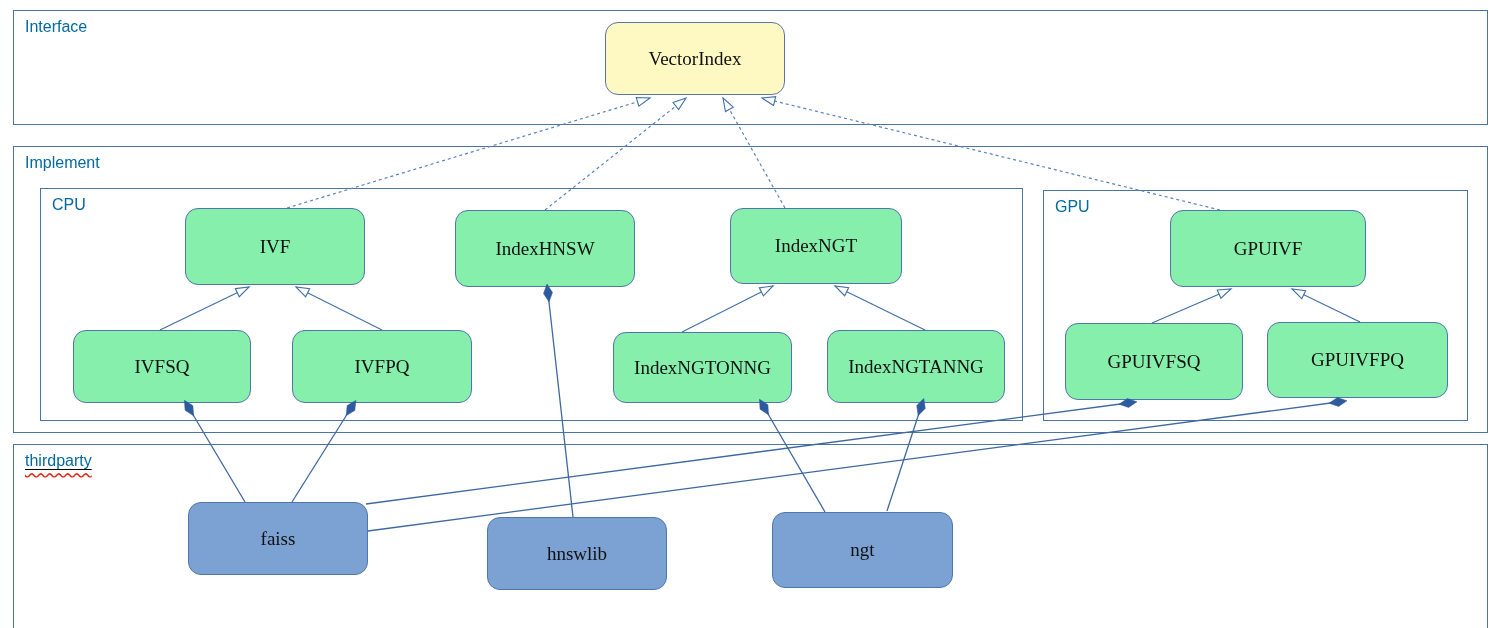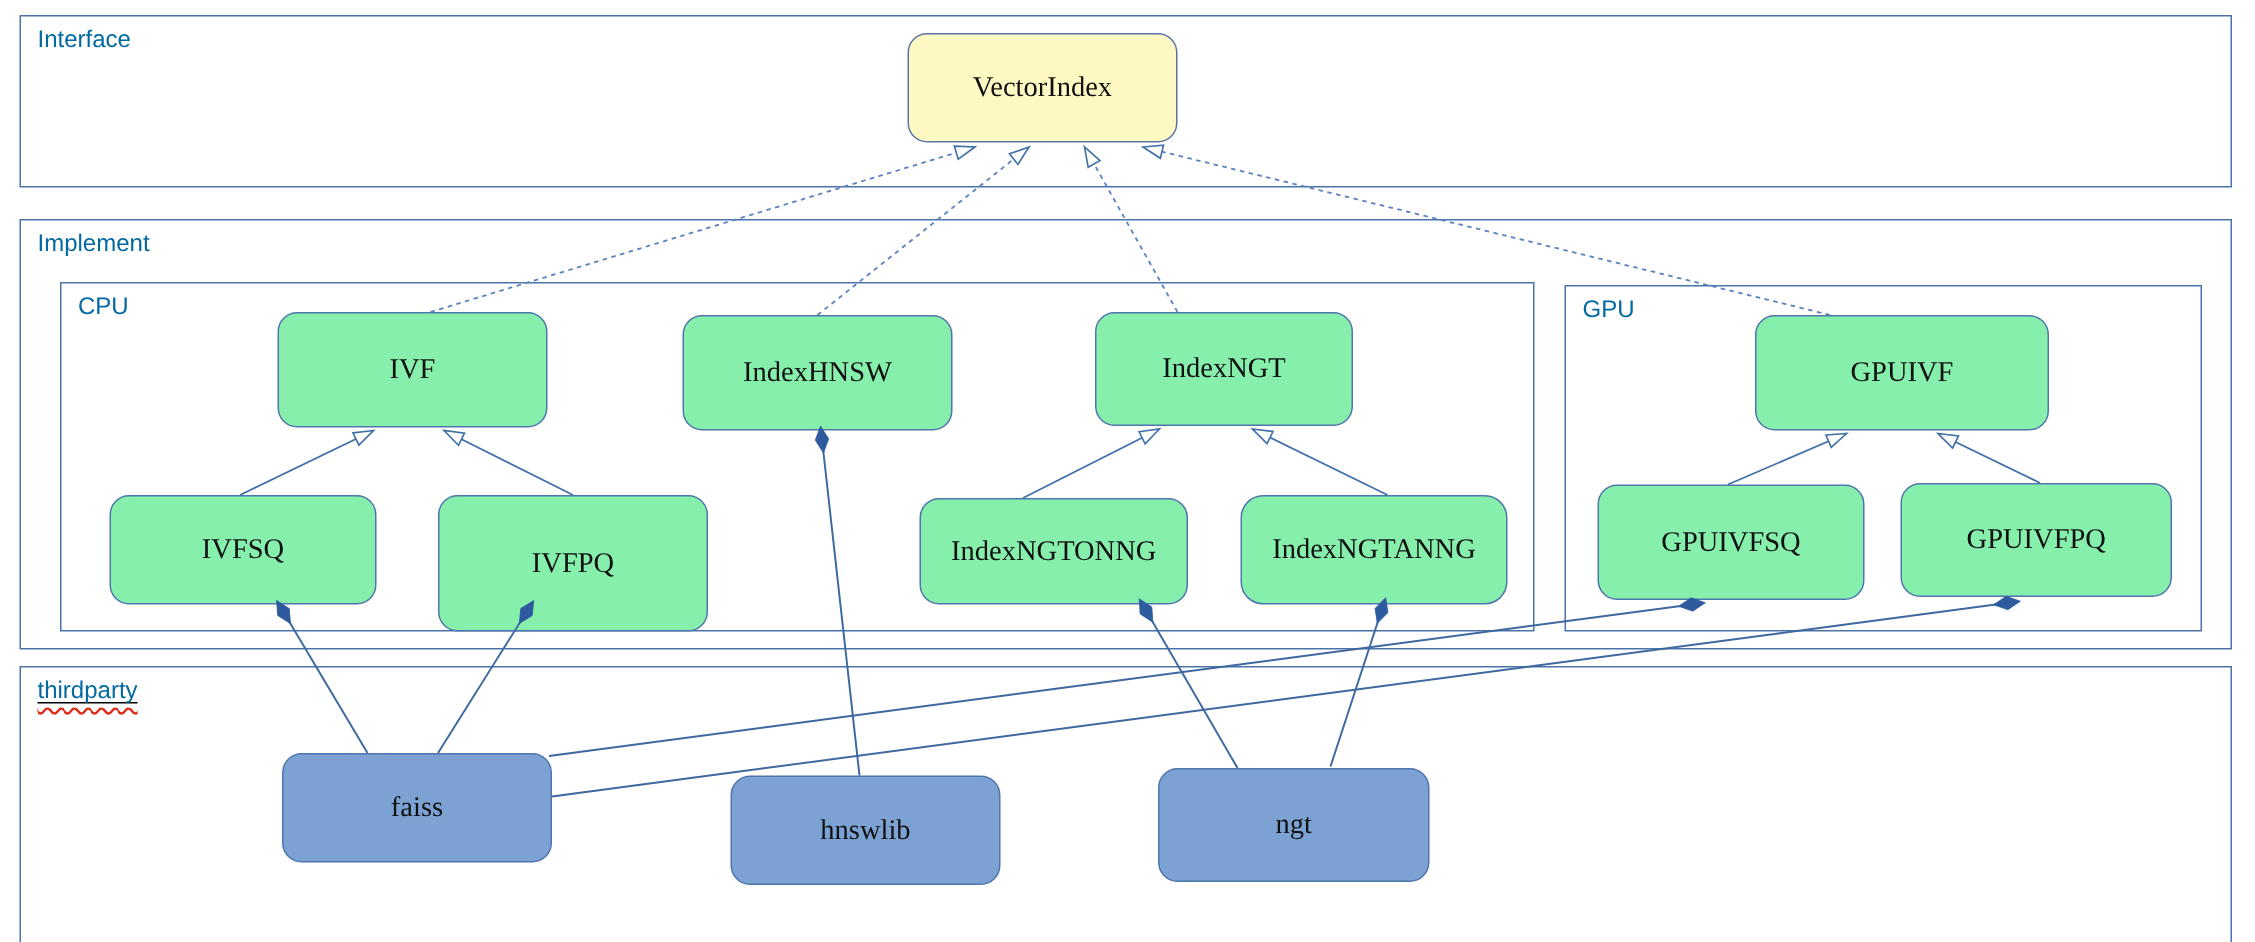--- a/index.html
+++ b/index.html
@@ -67,27 +67,27 @@
   <div class="node green" style="left:455px;top:210px;width:180px;height:77px;">
     <span>IndexHNSW</span>
   </div>
   <div class="node green" style="left:682px;top:208px;width:172px;height:76px;margin-left:48px;">
     <span>IndexNGT</span>
   </div>
 
   <div class="node green" style="left:73px;top:330px;width:178px;height:73px;">
     <span>IVFSQ</span>
   </div>
-  <div class="node green" style="left:292px;top:330px;width:180px;height:91px;">
+  <div class="node green" style="left:292px;top:330px;width:180px;height:73px;">
     <span>IVFPQ</span>
   </div>
   <div class="node green" style="left:613px;top:332px;width:179px;height:71px;">
     <span>IndexNGTONNG</span>
   </div>
-  <div class="node green" style="left:827px;top:330px;width:178px;height:73px;border-radius:15px;">
+  <div class="node green" style="left:827px;top:330px;width:178px;height:73px;">
     <span>IndexNGTANNG</span>
   </div>
 
   <div class="node green" style="left:1170px;top:210px;width:196px;height:77px;">
     <span>GPUIVF</span>
   </div>
   <div class="node green" style="left:1065px;top:323px;width:178px;height:77px;">
     <span>GPUIVFSQ</span>
   </div>
   <div class="node green" style="left:1267px;top:322px;width:181px;height:76px;">

